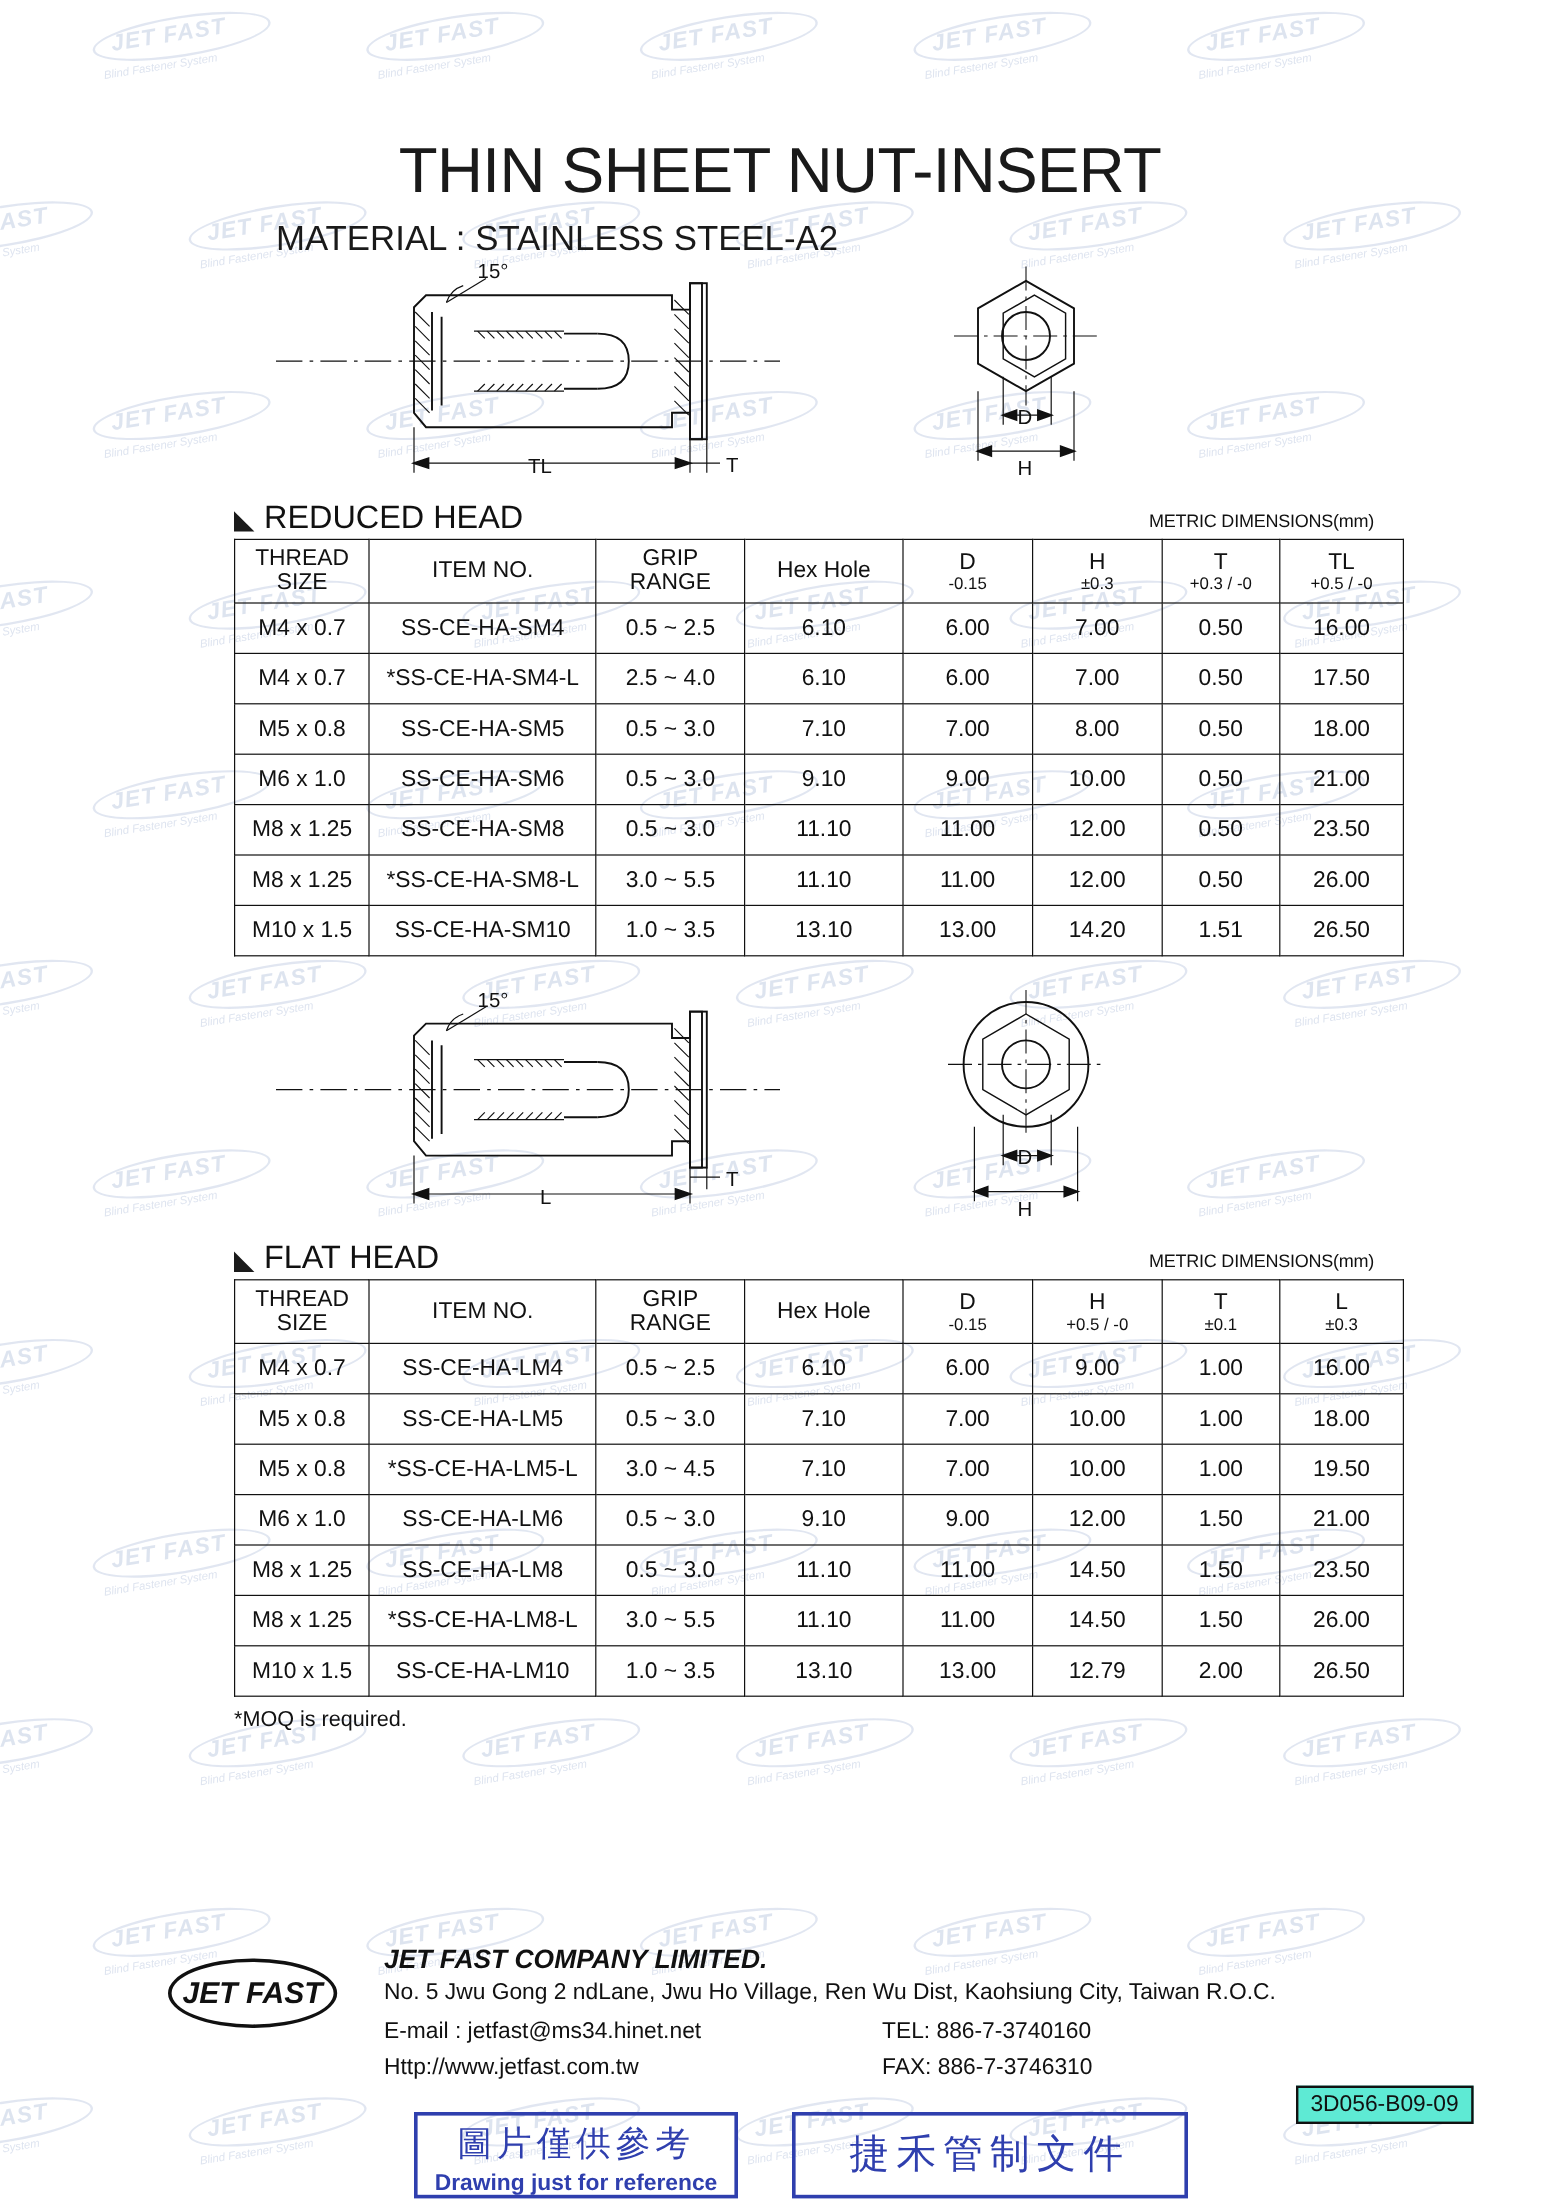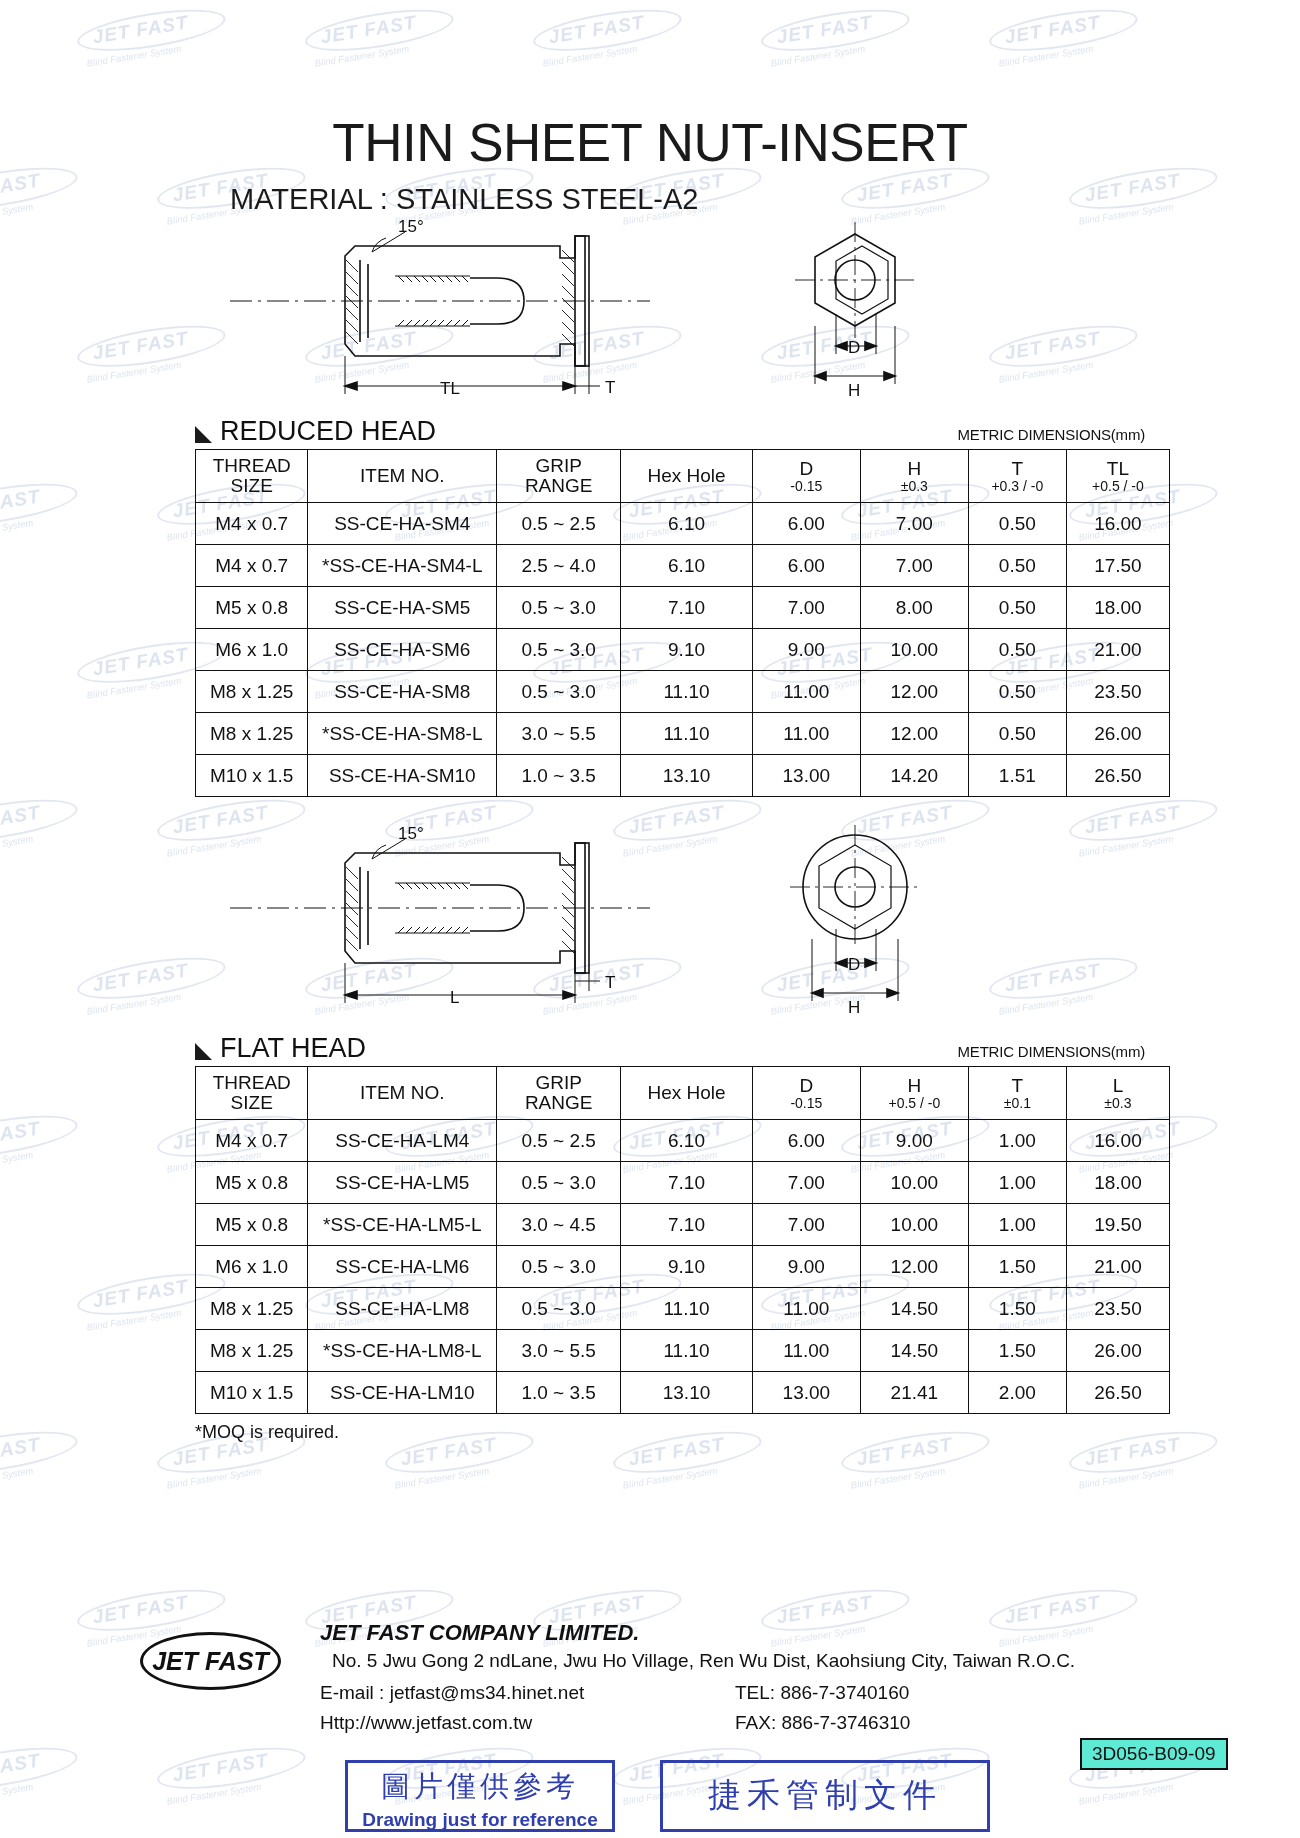--- a/index.html
+++ b/index.html
@@ -110,21 +110,21 @@
 
   
   .footer{position:absolute;left:0;top:1610px;width:1300px;}
   .logo{
     position:absolute;left:140px;top:22px;
     width:135px;height:52px;border:3px solid #111;border-radius:50%;
     display:flex;align-items:center;justify-content:center;
   }
   .logo span{font-style:italic;font-weight:bold;font-size:25px;letter-spacing:0px;}
   .company{position:absolute;left:320px;top:10px;font-size:22px;font-weight:bold;font-style:italic;}
-  .addr{position:absolute;left:332px;top:40px;font-size:19px;}
+  .addr{position:absolute;left:320px;top:40px;font-size:19px;}
   .email{position:absolute;left:320px;top:72px;font-size:19px;}
   .web{position:absolute;left:320px;top:102px;font-size:19px;}
   .tel{position:absolute;left:735px;top:72px;font-size:19px;}
   .fax{position:absolute;left:735px;top:102px;font-size:19px;}
   .docid{
     position:absolute;left:1080px;top:128px;
     border:2px solid #111;padding:3px 10px;font-size:19px;background:#5eead4;
   }
   .stamp1{
     position:absolute;left:345px;top:150px;
@@ -833,21 +833,21 @@
             <td class="col-h">14.50</td>
             <td class="col-t">1.50</td>
             <td class="col-l">26.00</td>
           </tr>
           <tr>
             <td class="col-thread">M10 x 1.5</td>
             <td class="col-item">SS-CE-HA-LM10</td>
             <td class="col-grip">1.0 ~ 3.5</td>
             <td class="col-hex">13.10</td>
             <td class="col-d">13.00</td>
-            <td class="col-h">21.41</td>
+            <td class="col-h">12.79</td>
             <td class="col-t">2.00</td>
             <td class="col-l">26.50</td>
           </tr>
         </tbody>
     </table>
 
     <div class="moq">*MOQ is required.</div>
 
     <div class="footer">
       <div class="logo">

